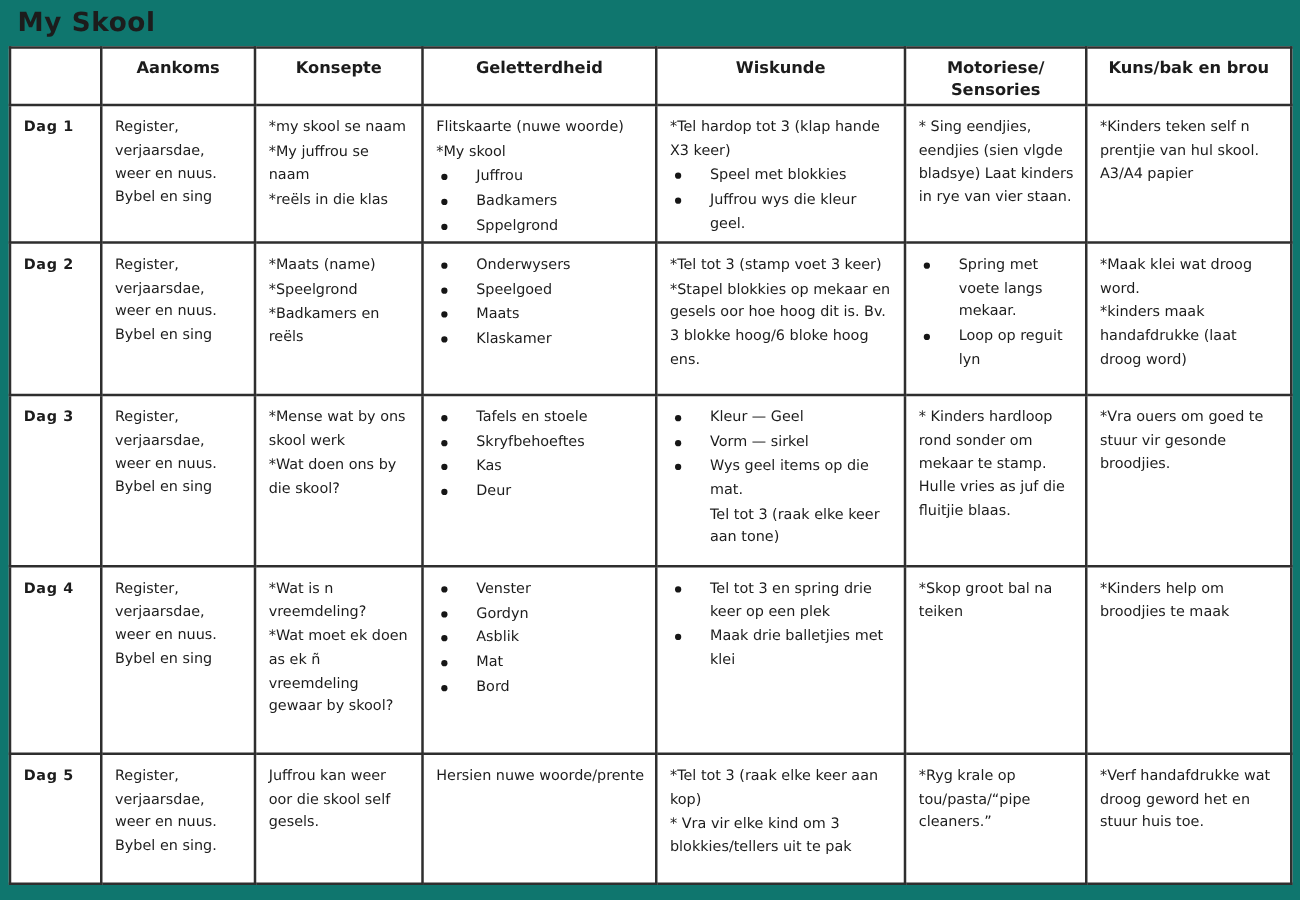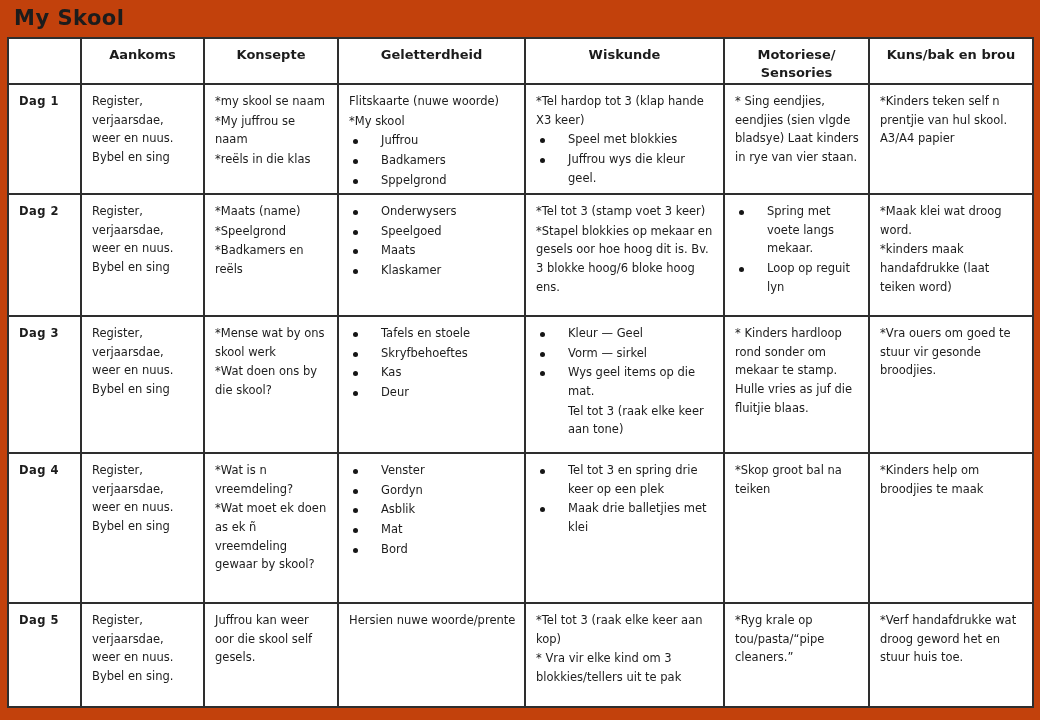--- a/index.html
+++ b/index.html
@@ -1,18 +1,18 @@
 <!DOCTYPE html>
 <html><head>
 <meta charset="utf-8">
 <style>
   html,body { margin:0; padding:0; background:#ffffff; }
   body { width:1040px; height:720px; overflow:hidden;
          font-family:"DejaVu Sans","Liberation Sans",sans-serif; color:#1c1c1c; }
-  .page { position:relative; width:1040px; height:720px; background:#c2410c; }
+  .page { position:relative; width:1040px; height:720px; background:#0f766e; }
 
   
   .doc-title { position:absolute; left:14px; top:6px; font-size:21px; font-weight:bold; letter-spacing:0.5px; }
   .week-group { position:absolute; left:380px; top:6px; font-size:21px; font-weight:bold; white-space:nowrap; }
   .week-blank { letter-spacing:2px; }
 
   
   table.plan { position:absolute; left:7px; top:37px; width:1025px;
                border-collapse:collapse; table-layout:fixed; background:#fff; }
   table.plan th, table.plan td { border:2px solid #2e2e2e; vertical-align:top; overflow:hidden; }
@@ -156,21 +156,21 @@
               <span class="dot"><span class="dot-ball"></span></span>
               <span class="txt">Spring met voete langs mekaar.</span>
             </div>
             <div class="bullet">
               <span class="dot"><span class="dot-ball"></span></span>
               <span class="txt">Loop op reguit lyn</span>
             </div>
           </td>
           <td>
             <div class="line">*Maak klei wat droog word.</div>
-            <div class="line">*kinders maak handafdrukke (laat teiken word)</div>
+            <div class="line">*kinders maak handafdrukke (laat droog word)</div>
           </td>
         </tr>
         <tr>
           <td class="day-cell">Dag 3</td>
           <td>
             <div class="line">Register, verjaarsdae, weer en nuus.
 Bybel en sing</div>
           </td>
           <td>
             <div class="line">*Mense wat by ons skool werk</div>

